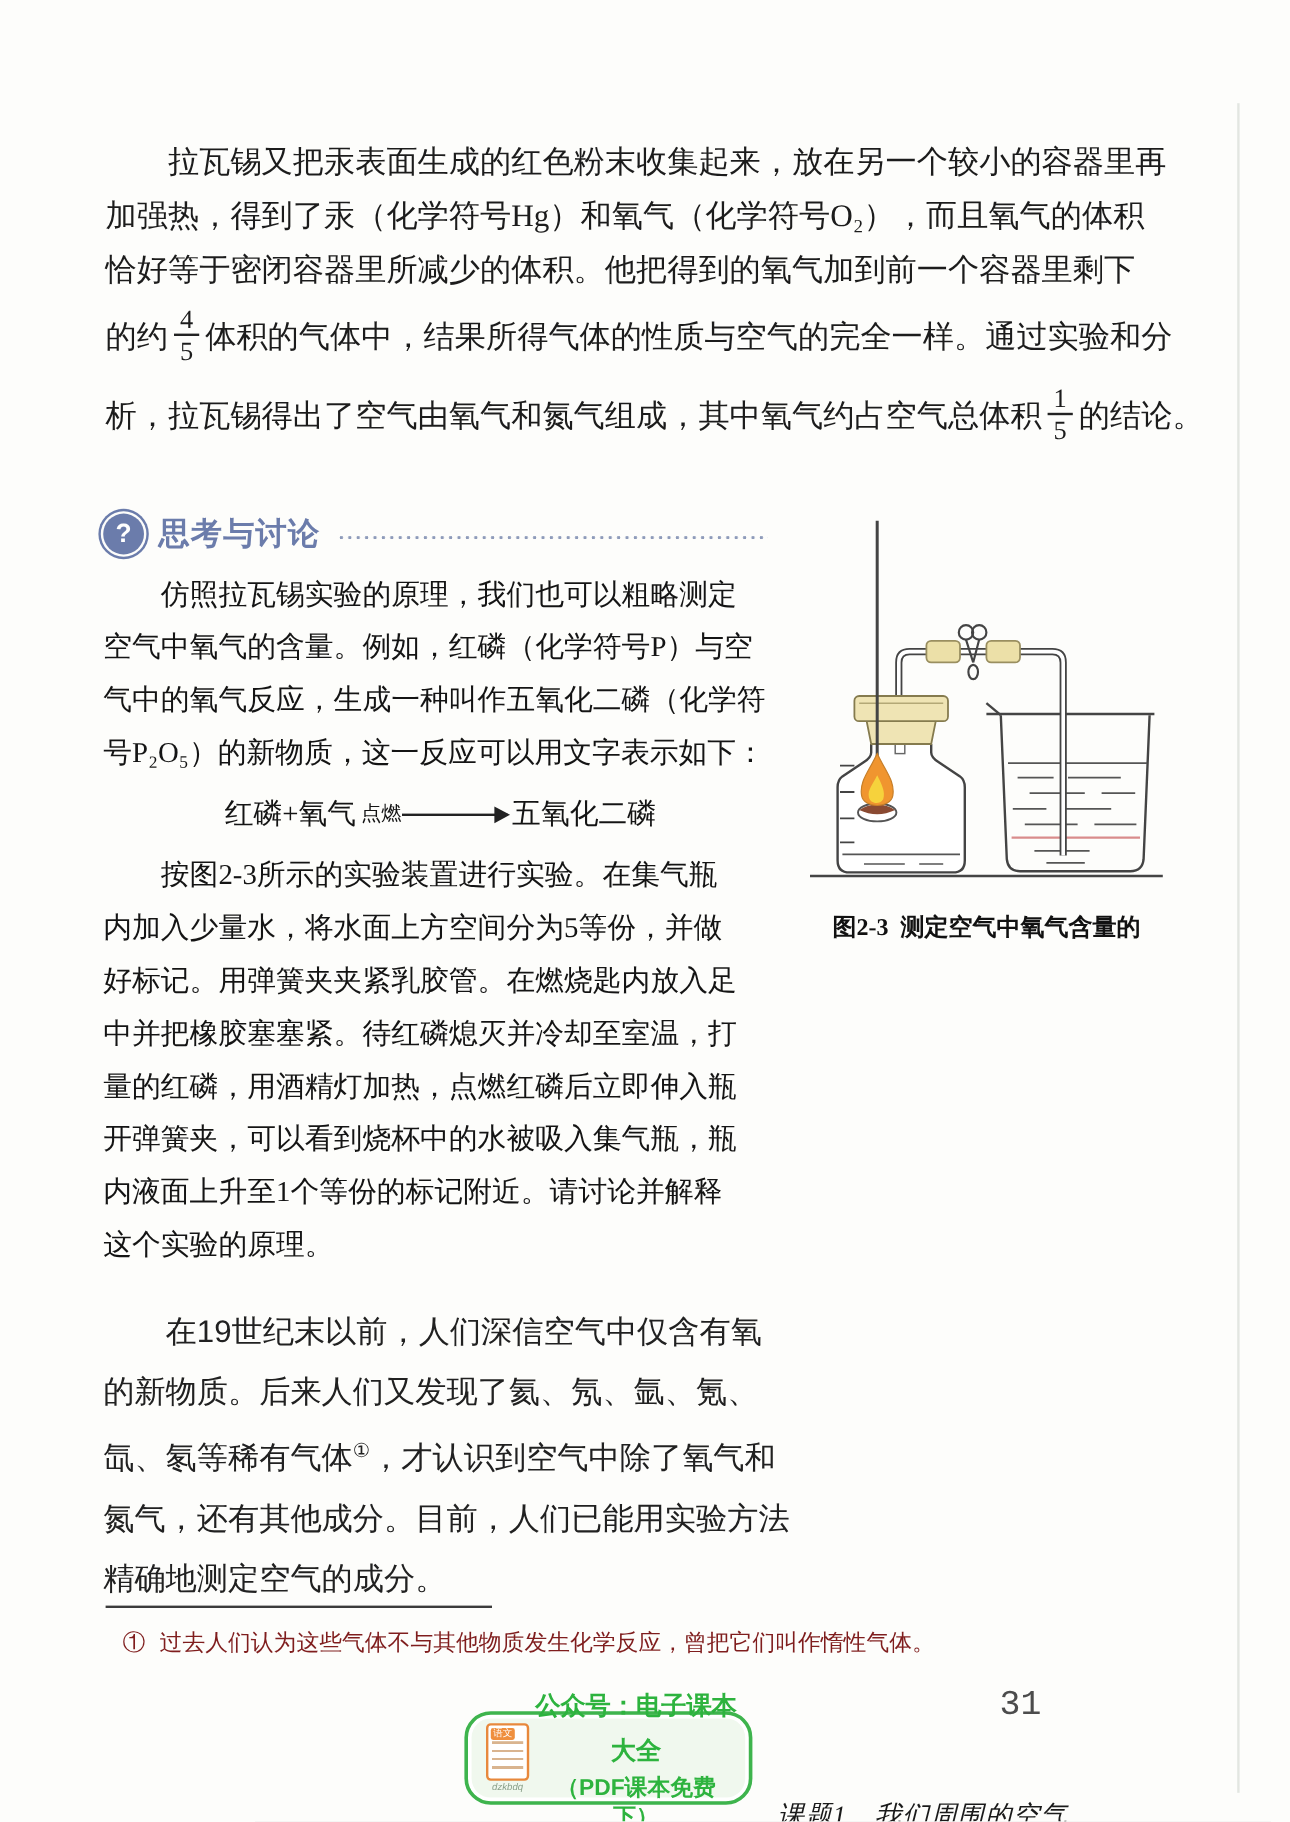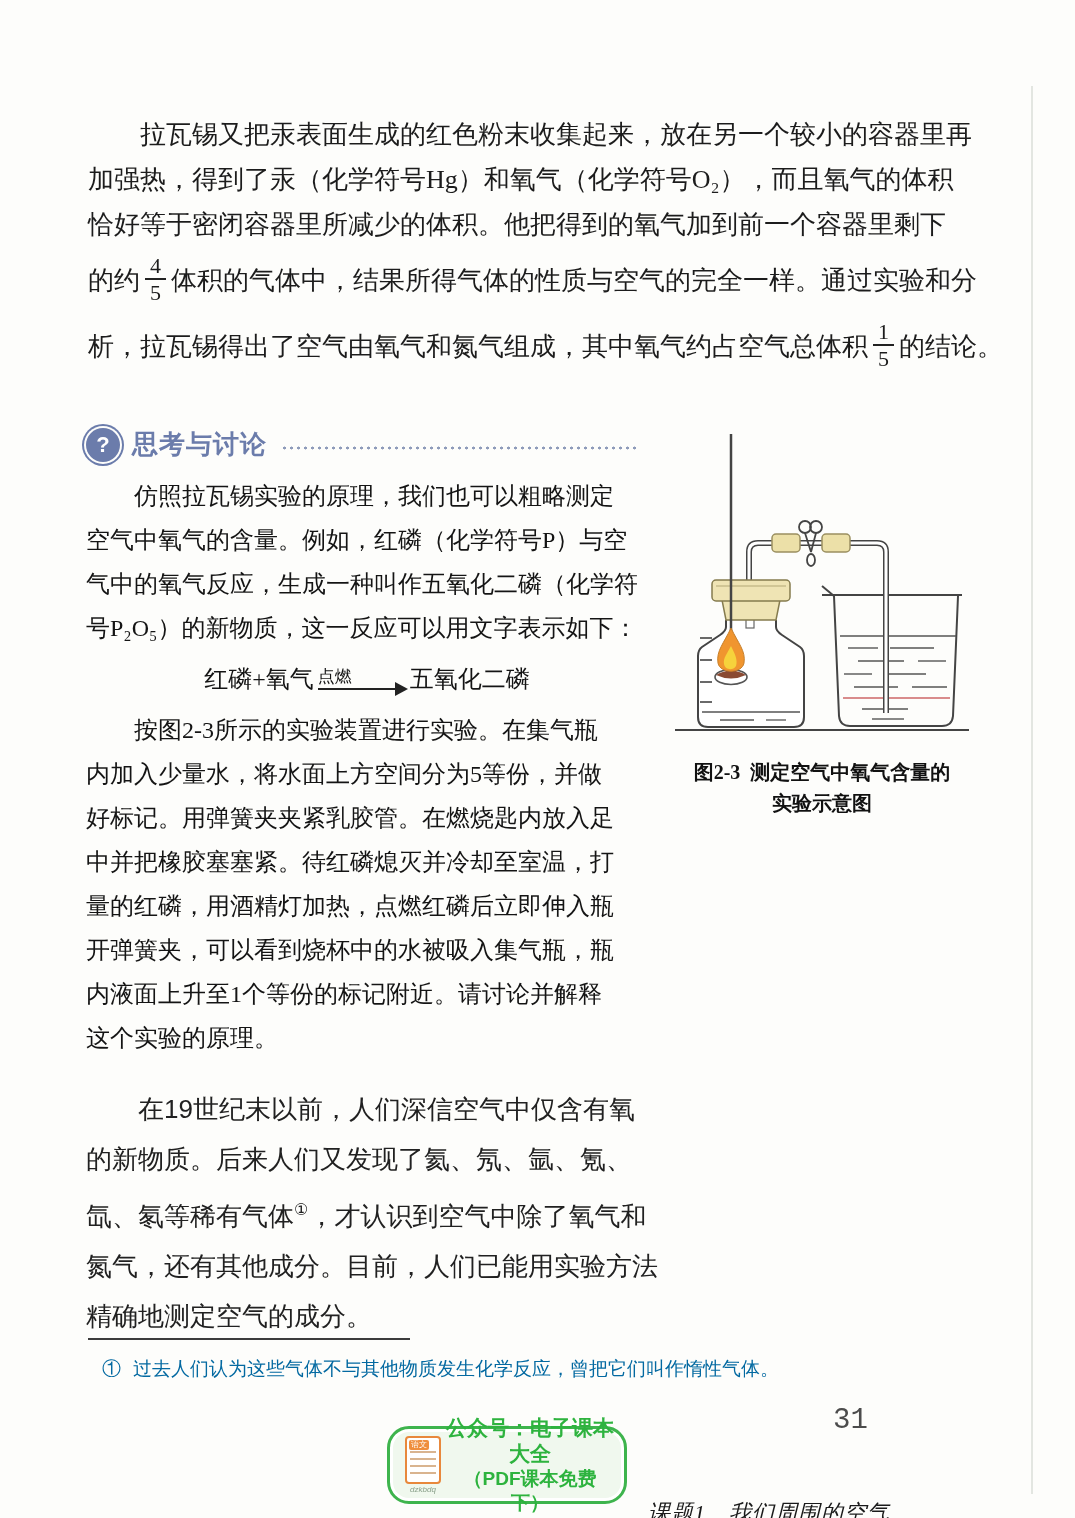--- a/index.html
+++ b/index.html
@@ -24,53 +24,53 @@
           display:flex;align-items:center;justify-content:center;flex:0 0 auto;
           color:#fff;font-family:"Liberation Sans",sans-serif;font-weight:bold;font-size:22px;}
   .disc-title{margin-left:12px;font-family:"Liberation Sans",sans-serif;font-weight:bold;
               font-size:26px;color:#6b7cab;letter-spacing:1px;white-space:nowrap;}
   .dotted{flex:1;height:4px;margin-left:14px;margin-top:6px;
           background-image:radial-gradient(circle,#8e9bba 1.4px,transparent 1.6px);
           background-size:7px 4px;background-repeat:repeat-x;background-position:left center;}
   .disc-body{position:absolute;left:86px;top:474px;width:562px;font-size:24px;line-height:44px;color:#141414;}
   .disc-body .dline{white-space:nowrap;}
   .equation{display:flex;justify-content:center;align-items:center;height:58px;white-space:nowrap;}
-  .rxn-arrow{display:inline-flex;flex-direction:column;margin:0 4px;}
+  .rxn-arrow{display:inline-flex;flex-direction:row;align-items:center;margin:0 4px;}
   .rxn-cond{font-size:17px;line-height:1;margin-bottom:3px;}
   .rxn-line{position:relative;width:88px;height:2px;background:#222;}
   .rxn-line::after{content:"";position:absolute;right:-2px;top:-6px;
     border-left:13px solid #222;border-top:7px solid transparent;border-bottom:7px solid transparent;}
   
   .figure{position:absolute;left:672px;top:430px;width:300px;}
   .fig-caption{margin-top:8px;text-align:center;font-weight:bold;font-size:20px;line-height:31px;color:#111;}
   .fig-caption .cap-label{margin-right:10px;}
   
   .para2{position:absolute;left:86px;top:1084px;width:590px;
          font-family:"Liberation Sans","DejaVu Sans",sans-serif;font-size:26px;line-height:50px;color:#212121;}
   .para2 .tline{white-space:nowrap;}
   .sup{font-size:0.62em;vertical-align:super;}
   
   .footnote{position:absolute;left:88px;top:1338px;width:860px;}
   .fn-rule{width:322px;height:2px;background:#3c3c3c;}
-  .fn-text{margin-top:16px;padding-left:14px;font-size:19px;color:#0369a1;white-space:nowrap;}
+  .fn-text{margin-top:16px;padding-left:14px;font-size:19px;color:#7f1d1d;white-space:nowrap;}
   .fn-text .fn-marker{margin-right:12px;}
   
   .badge{position:absolute;left:387px;top:1426px;width:240px;height:78px;
          border:3px solid #3eb44d;border-radius:22px;background:#f0f8ee;
          box-shadow:inset 0 0 0 3px #fff;display:flex;align-items:center;padding:3px 10px 3px 10px;box-sizing:border-box;}
   .badge-icon{width:46px;flex:0 0 auto;display:flex;flex-direction:column;align-items:center;}
   .tablet{position:relative;width:32px;height:44px;background:#fff;border:2.5px solid #e8883c;border-radius:4px;}
   .tablet .screen{position:absolute;left:3px;top:13px;right:3px;bottom:4px;
       background:repeating-linear-gradient(#d9b48f 0 2px,transparent 2px 7px);}
   .tablet .tab{position:absolute;left:2px;top:2px;background:#ef8f3e;color:#fff;
       font-family:"Liberation Sans",sans-serif;font-size:8px;line-height:1;padding:1px 2px;border-radius:2px;}
   .badge-icon .icon-cap{font-family:"Liberation Sans",sans-serif;font-size:8px;color:#8aa08a;margin-top:1px;font-style:italic;}
   .badge-text{flex:1;text-align:center;color:#2db33e;font-weight:bold;
       font-family:"Liberation Sans",sans-serif;}
-  .badge-text .b1{font-size:21px;line-height:26px;}
+  .badge-text .b1{font-size:21px;line-height:38px;}
   .badge-text .b2{font-size:19px;line-height:24px;}
   .lesson{position:absolute;left:648px;top:1498px;font-style:italic;font-size:22px;
           letter-spacing:1px;color:#1a1a1a;white-space:nowrap;}
   .page-number{position:absolute;left:833px;top:1404px;font-family:Liberation Mono, monospace;
                font-size:29px;color:#4c4c4c;}
   
   .scan-edge{position:absolute;left:1031px;top:86px;width:2px;height:1408px;background:#e3e6e1;}
 </style>
 </head>
 <body>
@@ -195,21 +195,20 @@
       </g>
       <g>
         <path d="M59,198 C66,213 74,221 72,233 C70,244 48,244 46,233 C44,221 52,213 59,198 Z" fill="#f0952f" stroke="#c77f2a" stroke-width="1"></path>
         <path d="M59,216 C63,224 66,230 64,236 C61,241 53,240 52,234 C51,228 55,224 59,216 Z" fill="#f6d23c"></path>
       </g>
     </svg>
     <div class="fig-caption">
       <div>
         <span class="cap-label">图2-3</span><span>测定空气中氧气含量的</span>
       </div>
-      <div>实验示意图</div>
     </div>
   </div>
 
   <div class="para2">
     <div class="tline indent">在19世纪末以前，人们深信空气中仅含有氧</div>
     <div class="tline">的新物质。后来人们又发现了氦、氖、氩、氪、</div>
     <div class="tline">
       <span>氙、氡等稀有气体</span><span class="sup">①</span><span>，才认识到空气中除了氧气和</span>
     </div>
     <div class="tline">氮气，还有其他成分。目前，人们已能用实验方法</div>

